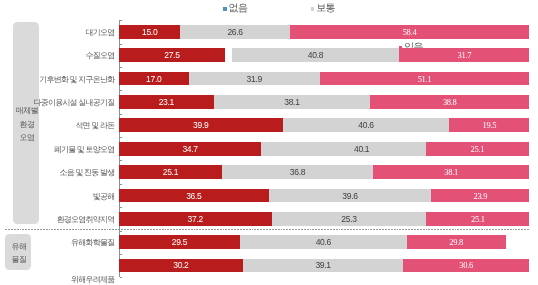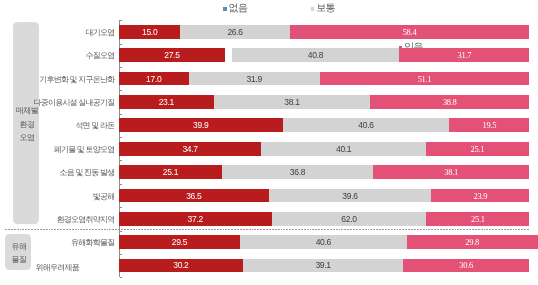--- a/index.html
+++ b/index.html
@@ -77,21 +77,21 @@
       <div class="rlabel" style="top: 28.9px;">대기오염</div>
       <div class="rlabel" style="top: 52.3px;">수질오염</div>
       <div class="rlabel" style="top: 75.7px;">기후변화 및 지구온난화</div>
       <div class="rlabel" style="top: 99.1px;">다중이용시설 실내공기질</div>
       <div class="rlabel" style="top: 122.4px;">석면 및 라돈</div>
       <div class="rlabel" style="top: 145.8px;">폐기물 및 토양오염</div>
       <div class="rlabel" style="top: 169.2px;">소음 및 진동 발생</div>
       <div class="rlabel" style="top: 192.6px;">빛공해</div>
       <div class="rlabel" style="top: 216px;">환경오염취약지역</div>
       <div class="rlabel" style="top: 239.4px;">유해화학물질</div>
-      <div class="rlabel" style="top: 264px; text-align: center;">위해우려제품</div>
+      <div class="rlabel" style="top: 276px;">위해우려제품</div>
     </div>
   <div id="axis">
       <div class="axis" style="top: 19.6px; height: 257.6px;"></div>
       <div class="tick" style="top: 20.1px;"></div>
       <div class="tick" style="top: 43.5px;"></div>
       <div class="tick" style="top: 66.9px;"></div>
       <div class="tick" style="top: 90.3px;"></div>
       <div class="tick" style="top: 113.6px;"></div>
       <div class="tick" style="top: 137px;"></div>
       <div class="tick" style="top: 160.4px;"></div>
@@ -154,21 +154,21 @@
           <span>40.6</span>
         </div>
         <div class="seg s2" style="left: 330.452px; width: 80.0475px;">
           <span>19.5</span>
         </div>
       </div>
       <div class="row" style="top: 141.8px; width: 410.5px;">
         <div class="seg s0" style="left: 0px; width: 142.444px;">
           <span>34.7</span>
         </div>
-        <div class="seg s1" style="left: 142.444px; width: 164.611px;">
+        <div class="seg s1" style="left: 142.444px; width: 164.611px; padding-left: 18px;">
           <span>40.1</span>
         </div>
         <div class="seg s2" style="left: 307.054px; width: 103.035px;">
           <span>25.1</span>
         </div>
       </div>
       <div class="row" style="top: 165.2px; width: 410.5px;">
         <div class="seg s0" style="left: 0px; width: 103.035px;">
           <span>25.1</span>
         </div>
@@ -188,34 +188,34 @@
         </div>
         <div class="seg s2" style="left: 312.39px; width: 98.1095px;">
           <span>23.9</span>
         </div>
       </div>
       <div class="row" style="top: 212px; width: 410.5px;">
         <div class="seg s0" style="left: 0px; width: 152.706px;">
           <span>37.2</span>
         </div>
         <div class="seg s1" style="left: 152.706px; width: 154.758px;">
-          <span>62.0</span>
+          <span>25.3</span>
         </div>
         <div class="seg s2" style="left: 307.464px; width: 103.035px;">
           <span>25.1</span>
         </div>
       </div>
       <div class="row" style="top: 235.4px; width: 410.5px;">
         <div class="seg s0" style="left: 0px; width: 121.097px;">
           <span>29.5</span>
         </div>
         <div class="seg s1" style="left: 121.097px; width: 166.663px;">
           <span>40.6</span>
         </div>
-        <div class="seg s2" style="left: 287.76px; width: 131px;">
+        <div class="seg s2" style="left: 287.76px; width: 99px;">
           <span>29.8</span>
         </div>
       </div>
       <div class="row" style="top: 258.5px; width: 407px;">
         <div class="seg s0" style="left: 0px; width: 123.971px;">
           <span>30.2</span>
         </div>
         <div class="seg s1" style="left: 123.971px; width: 160.506px;">
           <span>39.1</span>
         </div>

